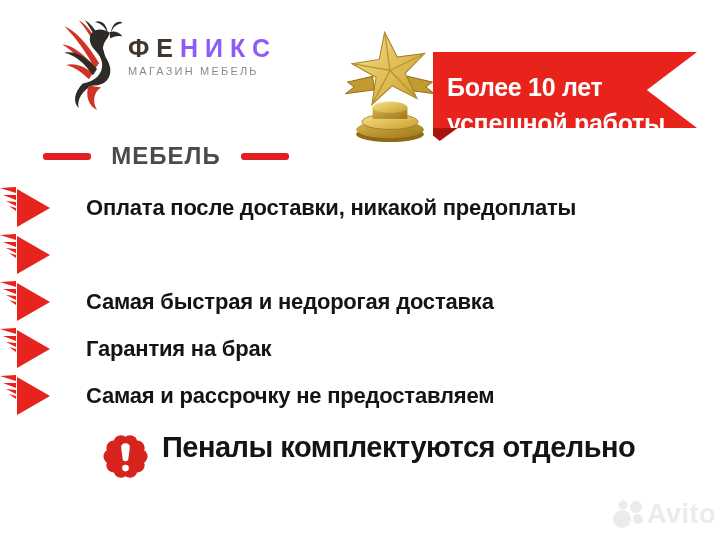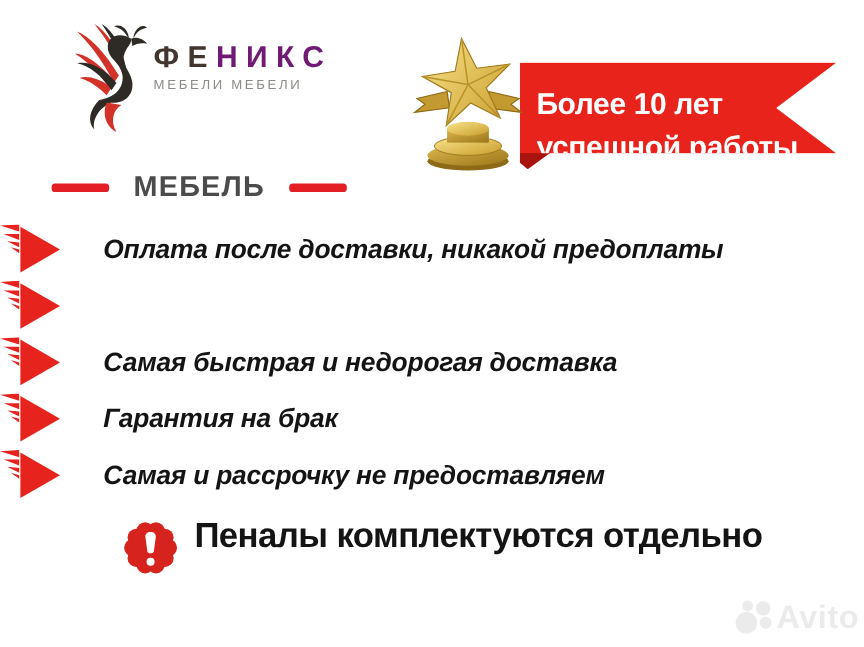--- a/index.html
+++ b/index.html
@@ -6,21 +6,21 @@
   .canvas {
     position:relative; width:720px; height:539px; background:#ffffff;
     overflow:hidden; font-family:"Liberation Sans", sans-serif;
   }
 
   
   .phoenix { position:absolute; left:60px; top:18px; width:72px; height:94px; }
   .logo-text { position:absolute; left:128px; top:36px; }
   .logo-name { font-size:25px; font-weight:bold; letter-spacing:7px; line-height:25px; white-space:nowrap; }
   .logo-name .p1 { color:#42362f; }
-  .logo-name .p2 { color:#701a75;text-align:right; }
+  .logo-name .p2 { color:#8b5cf6;text-align:right; }
   .logo-sub { font-size:11px; color:#8b8b86; letter-spacing:2.2px; margin-top:4px; white-space:nowrap; }
 
   
   .title {
     position:absolute; left:16px; top:86px; width:300px; text-align:center;
     font-size:48px; font-weight:bold; color:#e31e24; letter-spacing:0px; line-height:52px;
   }
   .subtitle-row {
     position:absolute; left:16px; top:139px; width:300px; height:34px;
     display:flex; align-items:center; justify-content:center; gap:20px;
@@ -35,21 +35,21 @@
     background:#e8231c; color:#fff; box-sizing:border-box; padding:17px 0 0 14px;
     font-size:25px; font-weight:bold; line-height:36px; letter-spacing:-0.3px;
     clip-path:polygon(0 0, 100% 0, 81% 50%, 100% 100%, 0 100%);
   }
   .ribbon-fold {
     position:absolute; left:433px; top:127px; width:26px; height:14px; background:#a8130e;
     clip-path:polygon(0 0, 100% 0, 26% 100%, 0 60%);
   }
 
   
-  .benefits { position:absolute; left:0; top:184px; width:600px;font-style:italic; }
+  .benefits { position:absolute; left:0; top:184px; width:600px; }
   .benefit { display:flex; align-items:center; height:47px; }
   .benefit-icon { flex:none; width:54px; height:42px; margin-right:32px; }
   .benefit-label { font-size:22px; font-weight:bold; color:#141414; letter-spacing:-0.2px; white-space:nowrap; }
 
   
   .warning { position:absolute; left:102px; top:431px; height:52px; display:flex; align-items:flex-start; }
   .warning-badge { flex:none; width:47px; height:51px; margin-right:13px; }
   .warning-label { font-size:29px; font-weight:bold; color:#141414; letter-spacing:-0.5px; white-space:nowrap; }
 
   
@@ -79,21 +79,21 @@
       <path d="M48 14 C52 12 58 14 61 18 C56 17 52 18 49 20 Z" fill="#2e2a26"></path>
 
       <path d="M48 14 C38 8 28 12 29 22 C30 31 40 34 41 44 C42 55 34 62 22 64 C38 70 50 63 49 50 C48 40 40 36 42 28 C44 20 48 20 48 14 Z" fill="#2e2a26"></path>
 
       <path d="M22 64 C14 72 12 82 18 88 C16 80 22 70 32 66 Z" fill="#2e2a26"></path>
       <path d="M28 66 C24 76 28 86 36 90 C31 82 33 72 40 68 Z" fill="#d23227"></path>
     </g>
   </svg>
   <div class="logo-text">
     <div class="logo-name"><span class="p1">ФЕ</span><span class="p2">НИКС</span></div>
-    <div class="logo-sub">МЕБЕЛИ МЕБЕЛИ</div>
+    <div class="logo-sub">МАГАЗИН МЕБЕЛЬ</div>
   </div>
 
   <div class="subtitle-row">
     <span class="dash"></span>
     <span class="subtitle">МЕБЕЛЬ</span>
     <span class="dash"></span>
   </div>
 
   <svg class="trophy" viewBox="0 0 104 122" aria-hidden="true">
     <defs>

